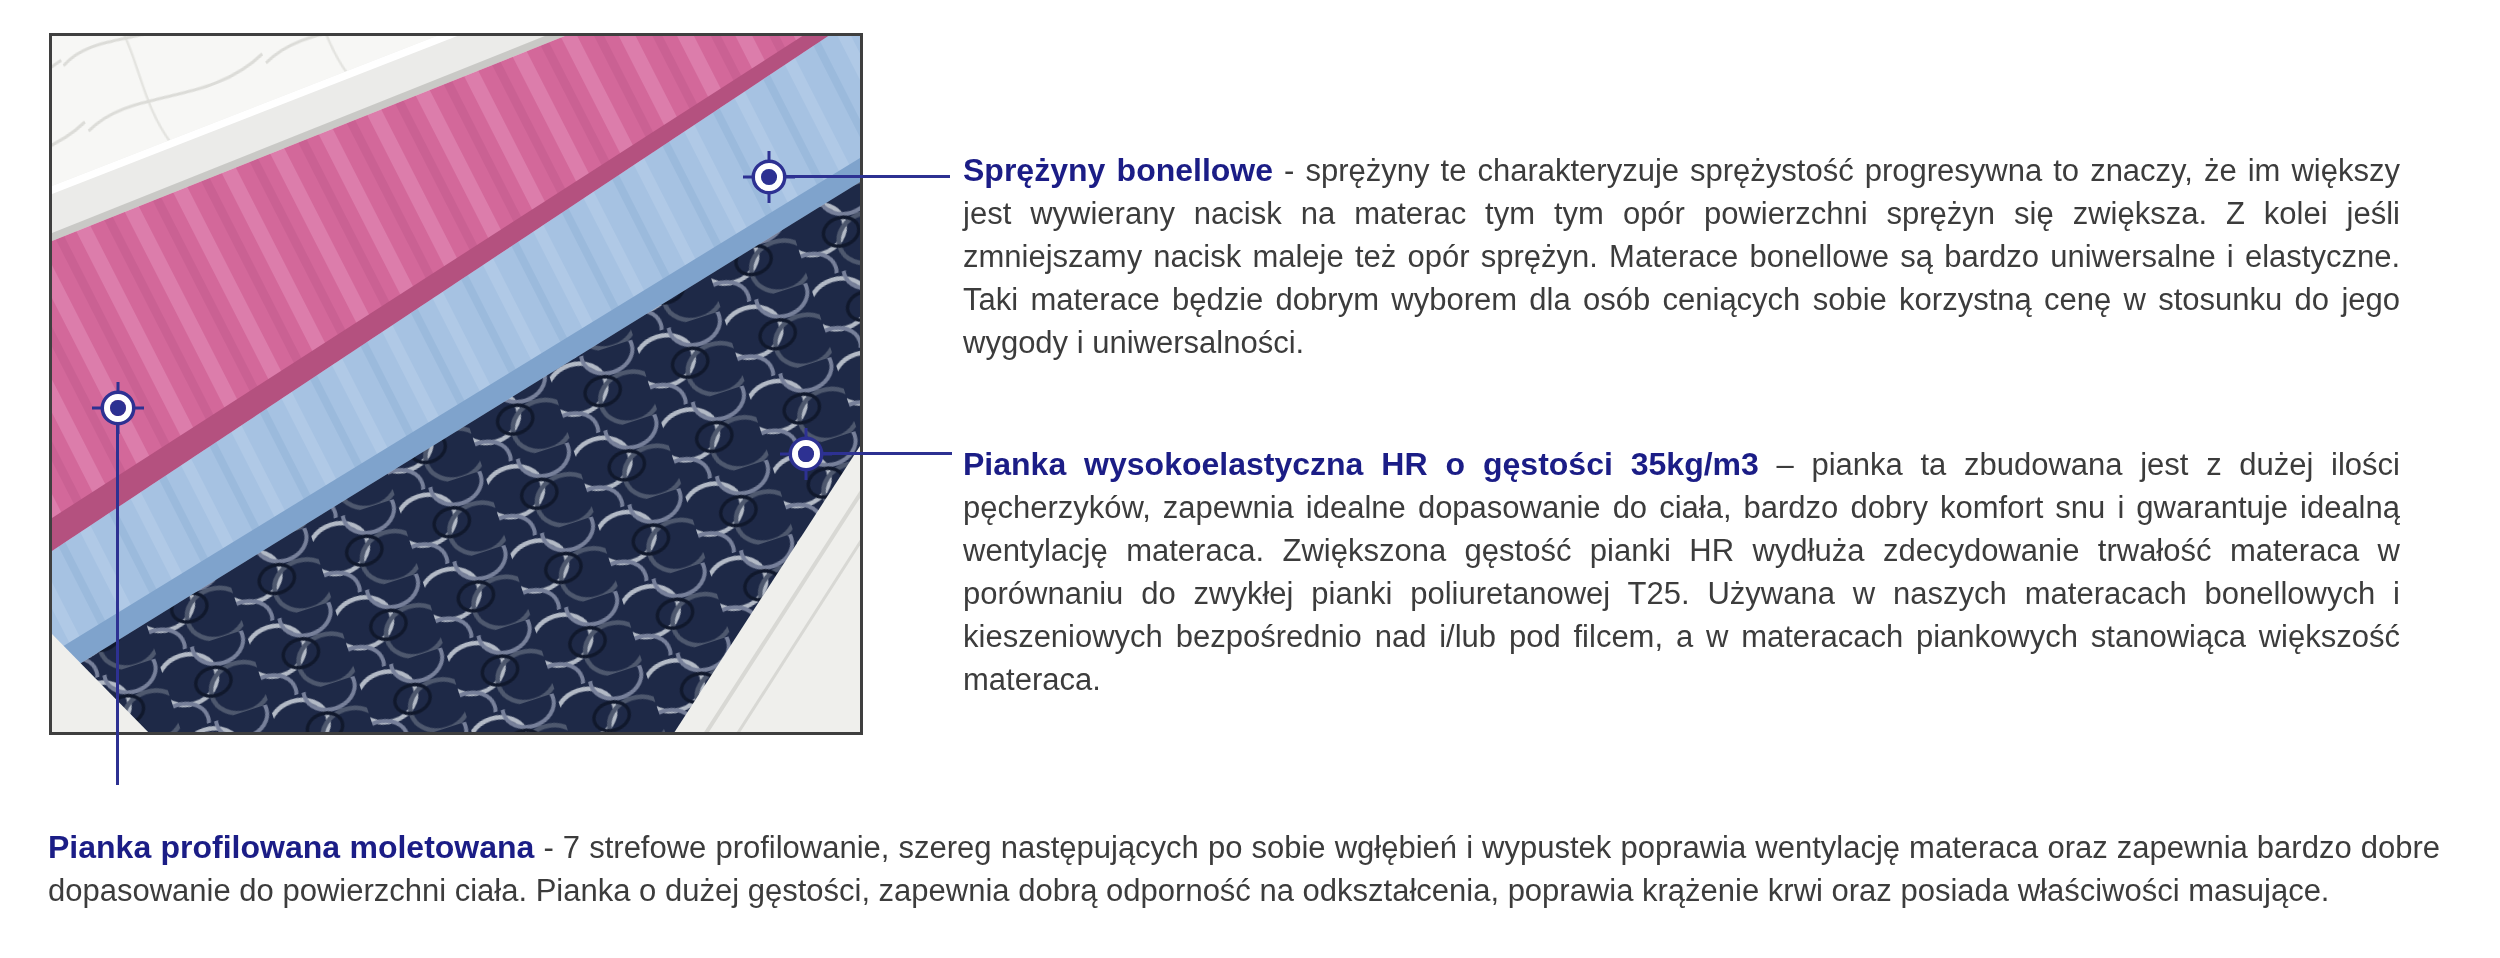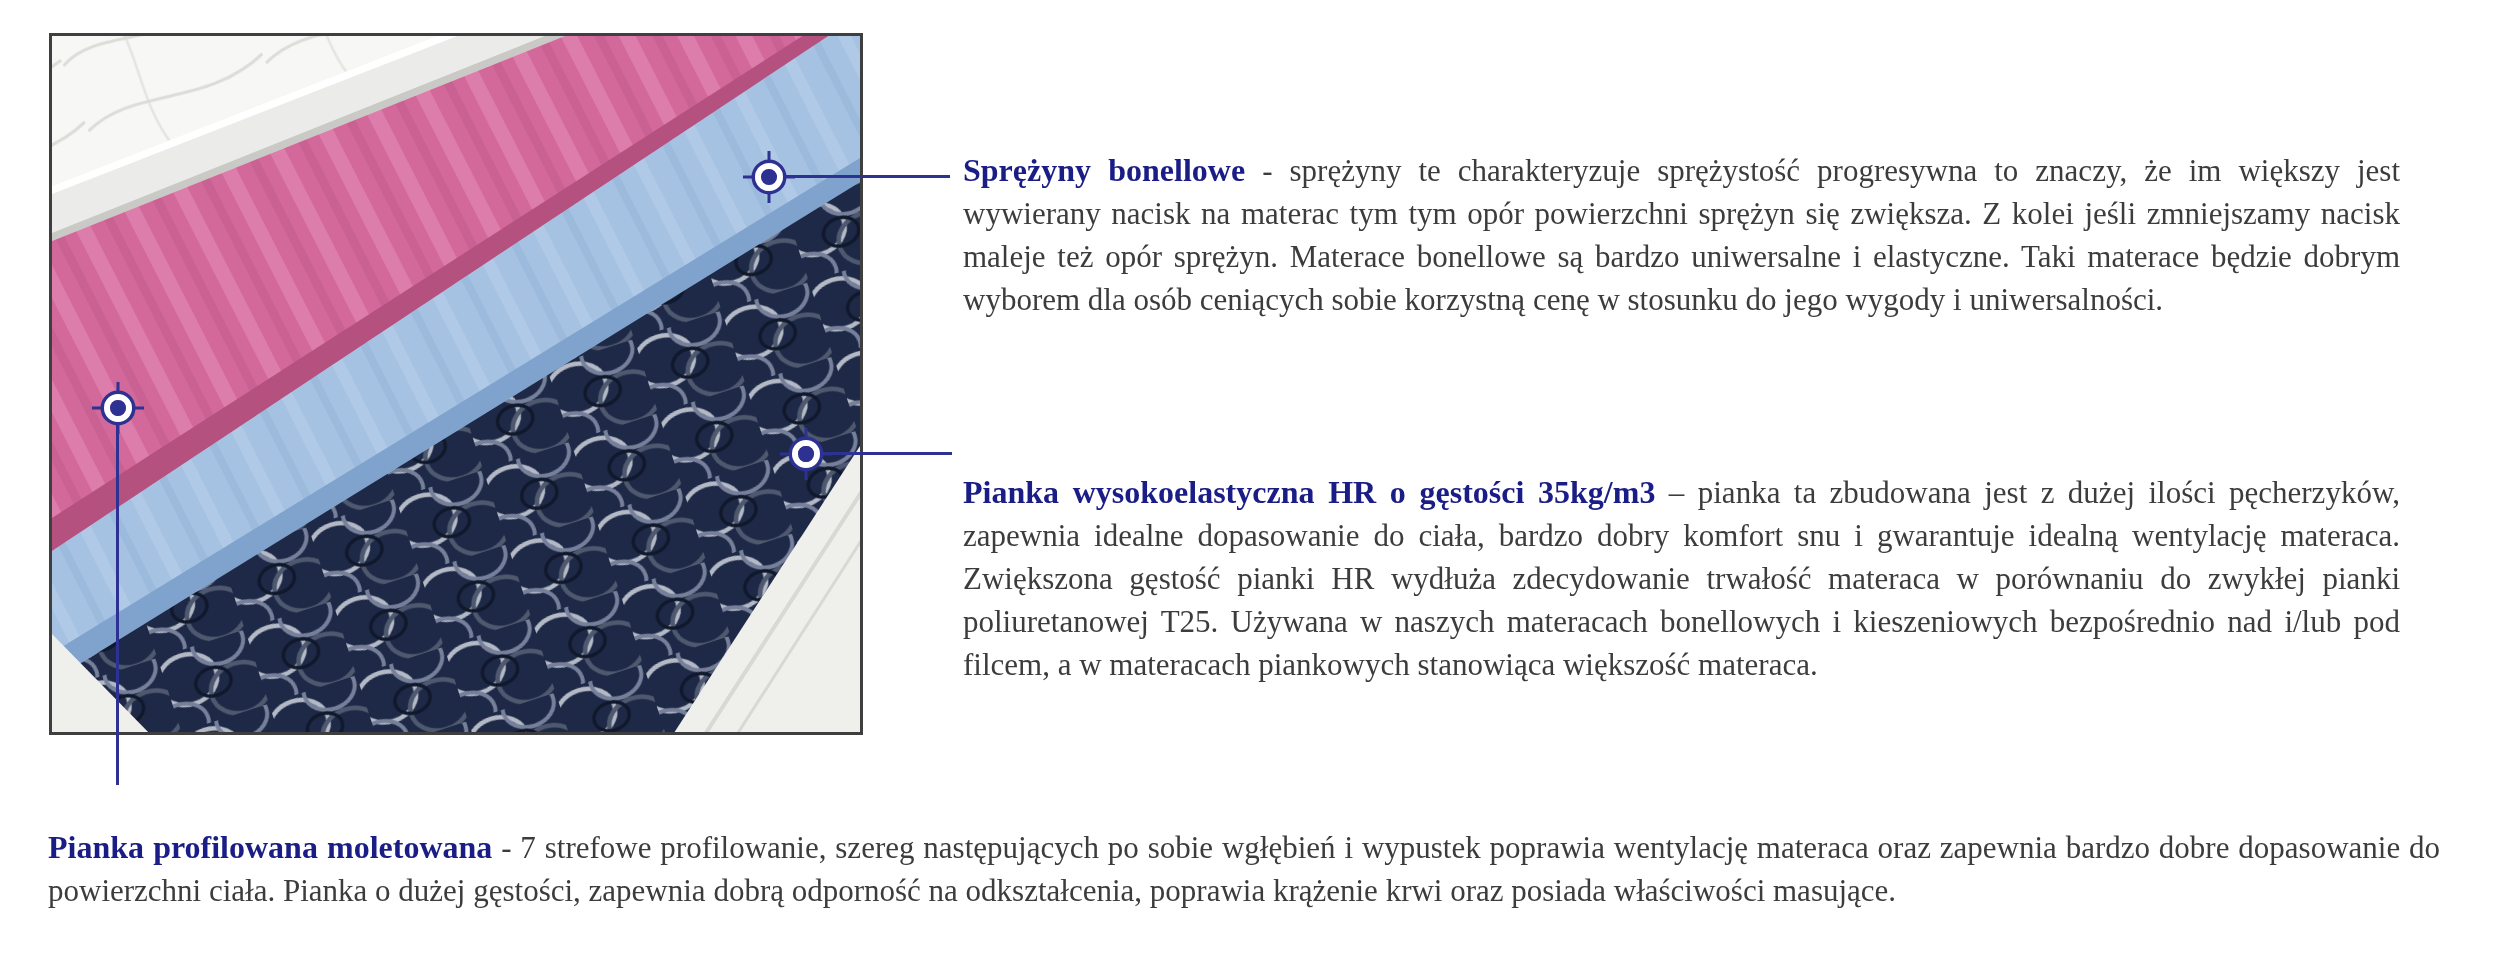--- a/index.html
+++ b/index.html
@@ -1,20 +1,20 @@
 <!DOCTYPE html>
 <html lang="pl" style="--page-bg: #ffffff; --accent-navy: #2d3192; --title-navy: #1b1d86; --body-text: #3c3c3c; --frame-border: #3f3f3f; --quilt-white: #f7f7f5; --quilt-stitch: #dcdcd8; --foam-slab-white: #ebebe9; --foam-slab-shadow: #c9c9c6; --pink-foam: #d3689a; --pink-foam-light: #e189b4; --pink-foam-edge: #b4517f; --blue-foam: #a6c2e2; --blue-foam-light: #bad0ea; --blue-foam-edge: #7fa3cc; --springs-bg: #1e2947; --spring-wire-light: #b3bac6; --spring-wire-mid: #77809a; --spring-wire-dark: #4e586e; --base-white: #efefec; --base-line: #d8d8d4; --marker-white: #ffffff;"><head>
 <meta charset="utf-8">
 <style>
   html,body{margin:0;padding:0;background:#fff;}
   .canvas{
     position:relative;
     width:2500px;height:958px;
     background:var(--page-bg,#ffffff);
-    font-family:Liberation Serif, serif;
+    font-family:Liberation Sans, sans-serif;
     overflow:hidden;
   }
   
   .photo-frame{
     position:absolute;left:49px;top:33px;
     width:808px;height:696px;
     border:3px solid var(--frame-border,#3f3f3f);
     box-sizing:content-box;
     background:#fff;
     z-index:1;
@@ -38,21 +38,21 @@
     line-height:43px;
     color:var(--body-text,#3c3c3c);
     z-index:4;
   }
   .annotation .ann-title{
     font-weight:bold;
     font-size:32px;
     color:var(--title-navy,#1b1d86);
   }
   .ann-springs{left:963px;top:118px;width:1437px;}
-  .ann-hr{left:963px;top:440px;width:1437px;}
+  .ann-hr{left:963px;top:412px;width:1437px;}
   .ann-profiled{left:48px;top:795px;width:2392px;}
 </style>
 </head>
 <body>
 
 <div class="canvas">
 
   <div class="photo-frame">
     <svg width="808" height="696" viewBox="0 0 808 696">
       <defs>

